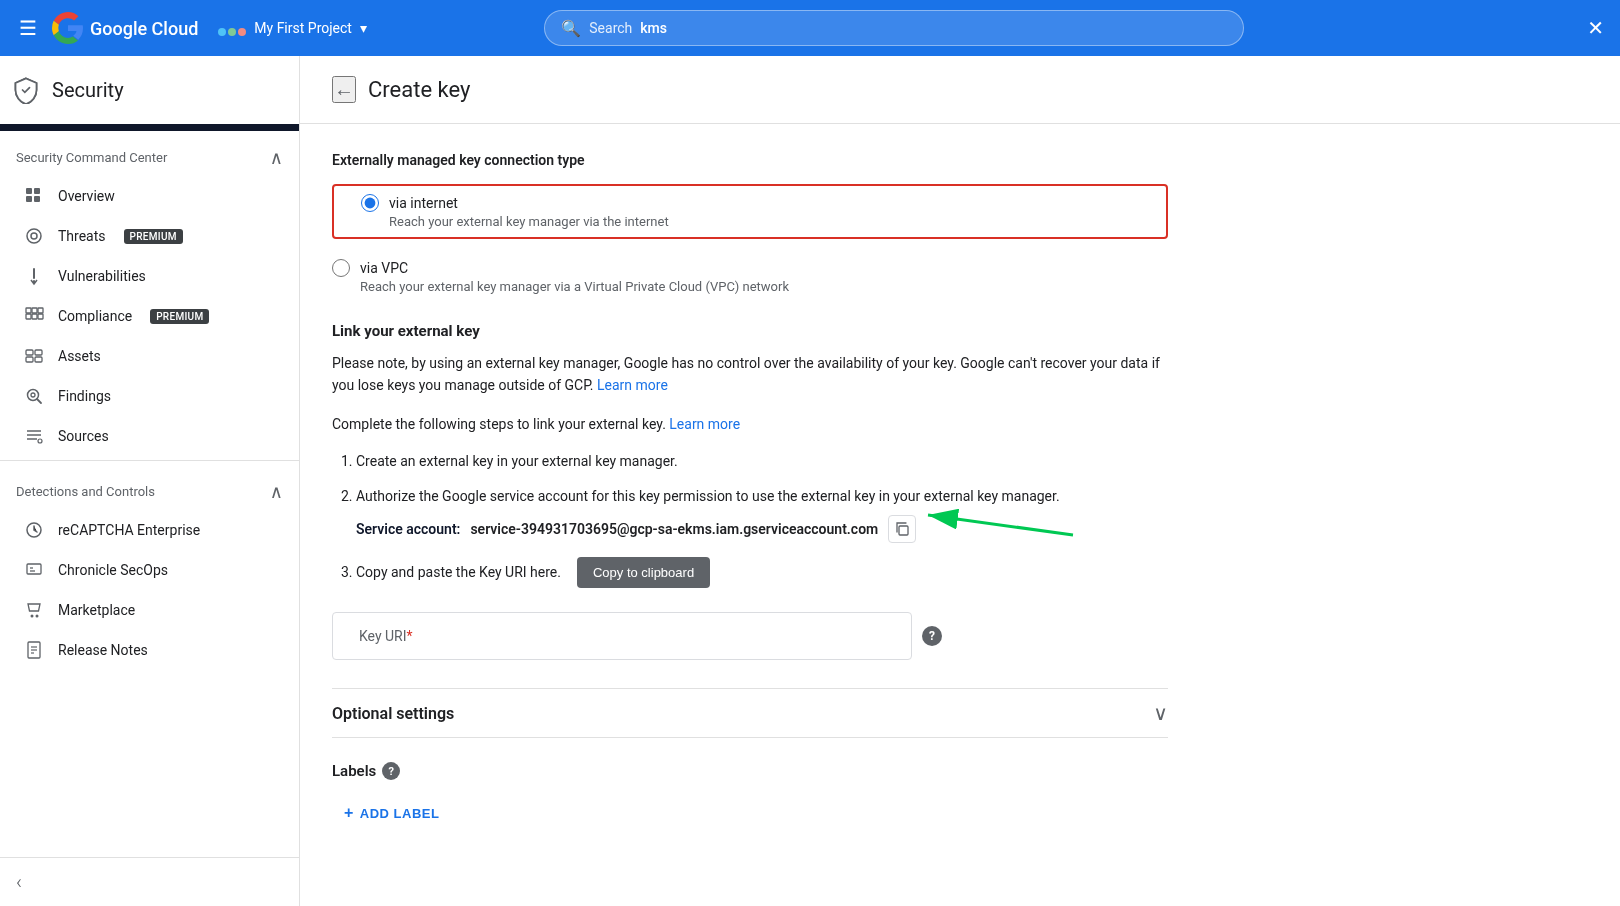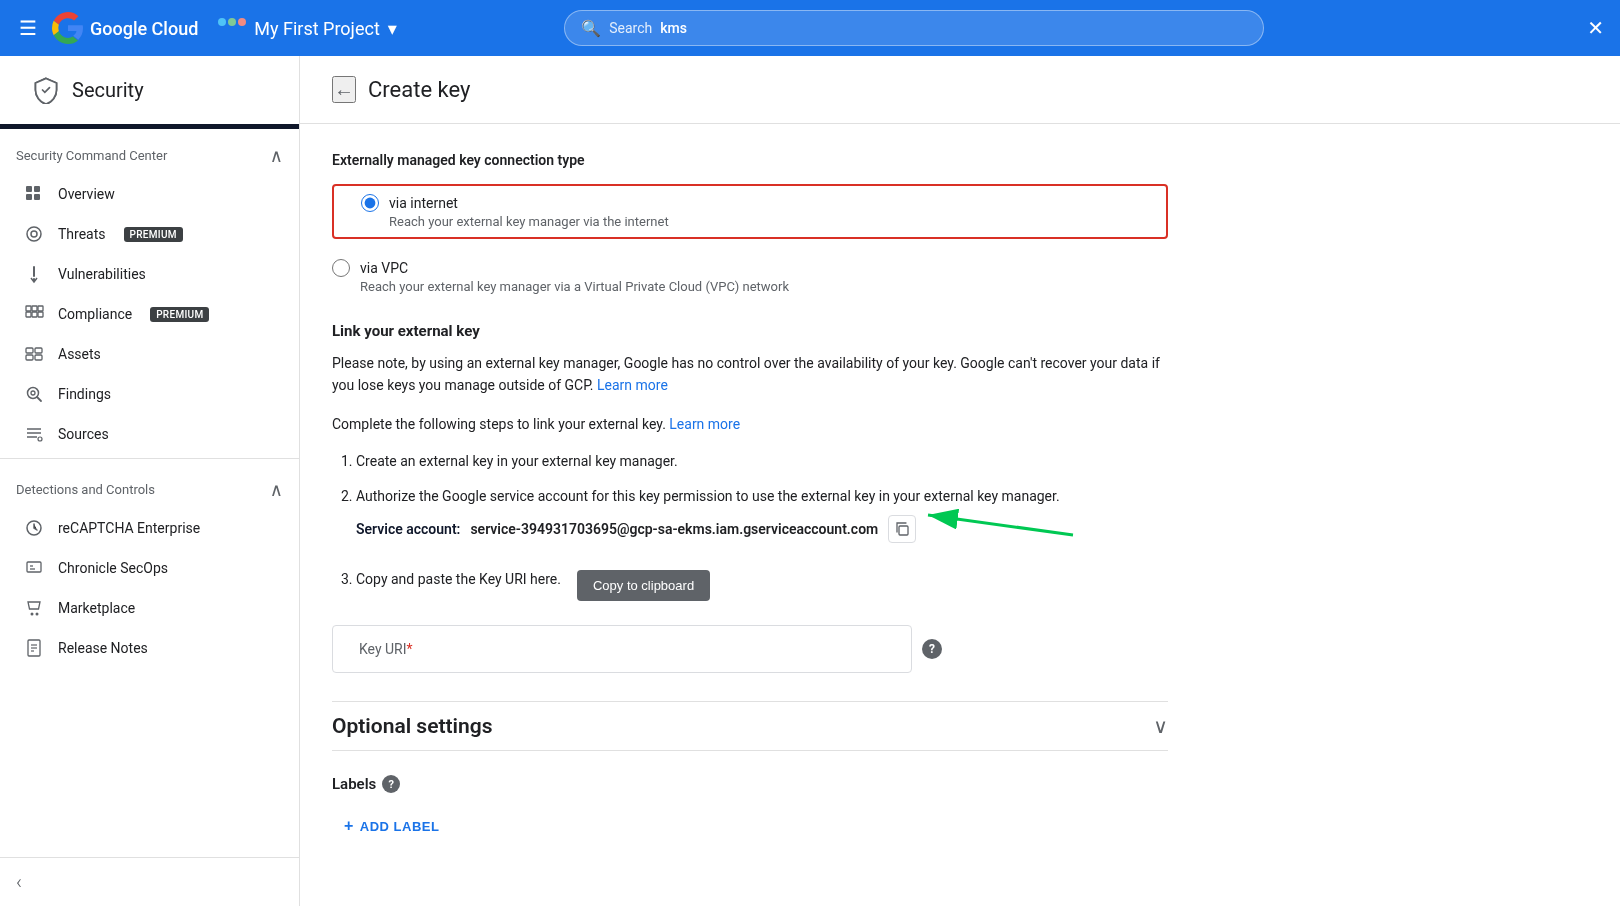--- a/index.html
+++ b/index.html
@@ -13,21 +13,21 @@
       height: 56px;
       padding: 0 16px;
       gap: 12px;
       position: fixed;
       top: 0; left: 0; right: 0;
       z-index: 100;
     }
     .topbar-menu-icon { color: #fff; font-size: 20px; cursor: pointer; width: 24px; text-align: center; }
     .topbar-logo { display: flex; align-items: center; gap: 6px; color: #fff; font-size: 18px; font-weight: 500; white-space: nowrap; }
     .topbar-logo-icon { width: 32px; height: 32px; }
-    .topbar-project { display: flex; align-items: flex-start; gap: 4px; color: #fff; font-size: 18px; margin-left: 8px; cursor: pointer; }
+    .topbar-project { display: flex; align-items: flex-end; gap: 4px; color: #fff; font-size: 14px; margin-left: 8px; cursor: pointer; }
     .topbar-project-dot { width: 8px; height: 8px; border-radius: 50%; background: #4fc3f7; display: inline-block; }
     .topbar-project-dots { display: flex; gap: 2px; margin-right: 4px; }
     .topbar-search {
       flex: 1;
       display: flex;
       align-items: center;
       background: rgba(255,255,255,0.15);
       border: 1px solid rgba(255,255,255,0.4);
       border-radius: 24px;
       padding: 0 16px;
@@ -48,22 +48,22 @@
       background: #fff;
       border-right: 1px solid #e0e0e0;
       overflow-y: auto;
       display: flex;
       flex-direction: column;
     }
     .sidebar-header {
       display: flex;
       align-items: center;
       gap: 12px;
-      padding: 20px 32px;
-      border-bottom: 5px solid #0f172a;
+      padding: 20px 12px;
+      border-bottom: 7px solid #0f172a;
     }
     .sidebar-header-icon {
       width: 28px;
       height: 28px;
     }
     .sidebar-header-title {
       font-size: 20px;
       font-weight: 400;
       color: #202124;
     }
@@ -219,21 +219,20 @@
 
     .copy-to-clipboard-btn {
       background: #5f6368;
       color: #fff;
       border: none;
       border-radius: 4px;
       padding: 8px 16px;
       font-size: 13px;
       cursor: pointer;
       white-space: nowrap;
-      margin-top: 13px;
     }
 
     
     .key-uri-section { margin-top: 24px; }
     .key-uri-input-container {
       flex: 1;
       max-width: 580px;
       border: 1px solid #dadce0;
       border-radius: 4px;
       height: 48px;
@@ -260,21 +259,21 @@
     .optional-settings-row {
       display: flex;
       align-items: center;
       justify-content: space-between;
       margin-top: 28px;
       padding: 12px 0;
       border-top: 1px solid #e0e0e0;
       border-bottom: 1px solid #e0e0e0;
       cursor: pointer;
     }
-    .optional-settings-label { font-size: 21px; font-weight: 600; color: #202124; }
+    .optional-settings-label { font-size: 16px; font-weight: 600; color: #202124; }
     .chevron-down { font-size: 20px; color: #5f6368; }
 
     
     .labels-section { margin-top: 24px; }
     .labels-title { font-size: 15px; font-weight: 600; color: #202124; display: flex; align-items: center; gap: 6px; }
     .help-icon {
       width: 18px; height: 18px;
       border-radius: 50%;
       background: #5f6368;
       color: #fff;

